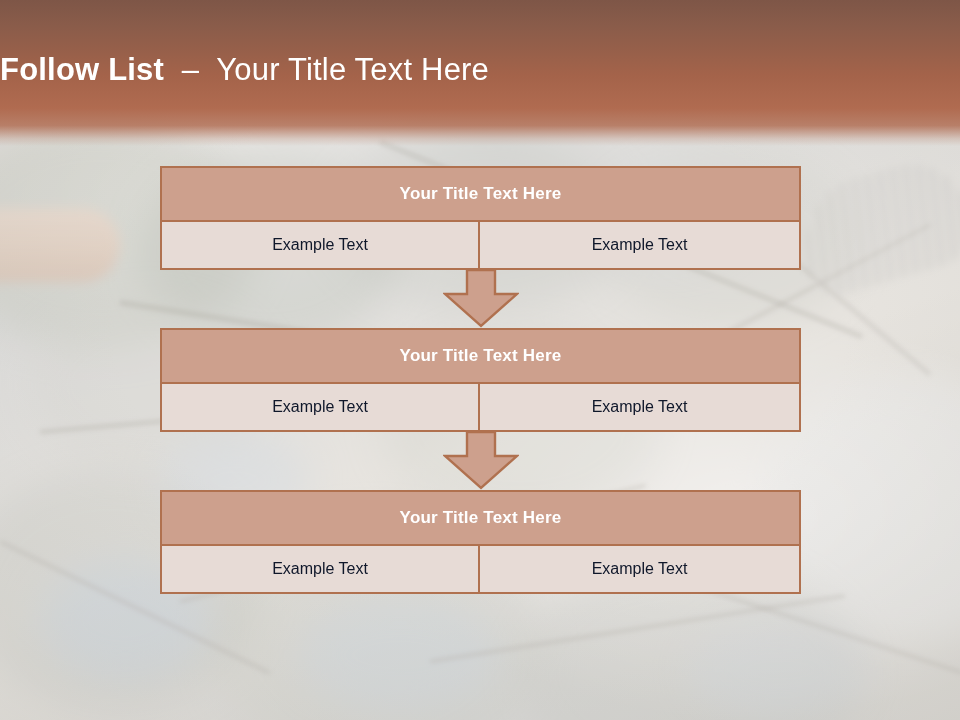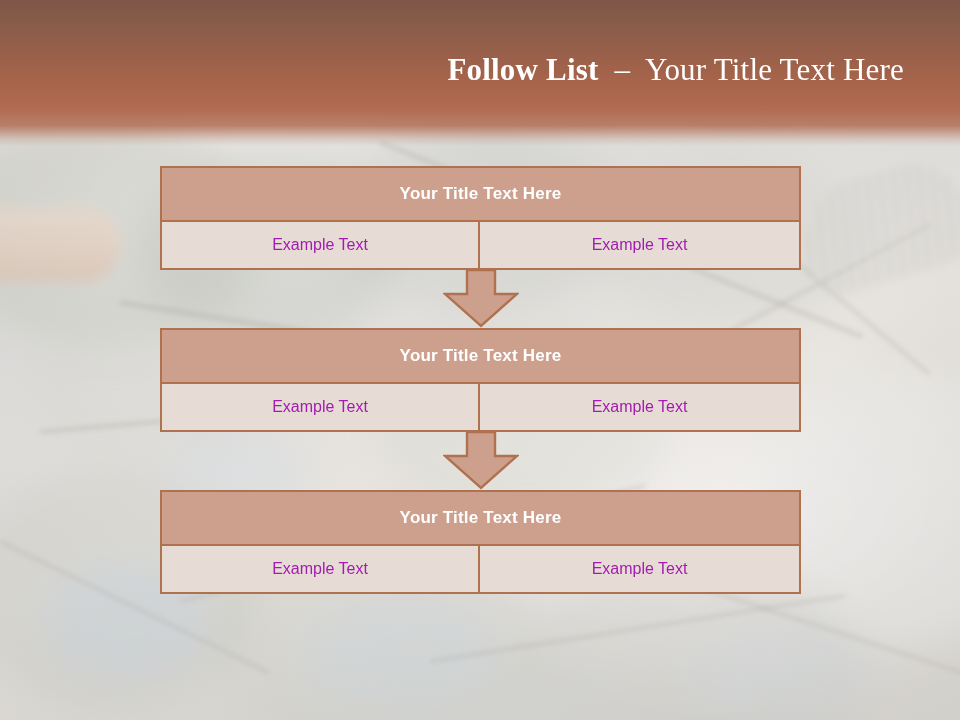--- a/index.html
+++ b/index.html
@@ -123,27 +123,26 @@
       #b06b50 74%,
       rgba(176,107,80,0.82) 86%,
       rgba(190,140,120,0.30) 95%,
       rgba(255,255,255,0.0) 100%);
     pointer-events: none;
   }
   .header-title {
     position: absolute;
     left: 0; top: 50px;
     width: 904px;
-    text-align: right;
+    text-align: left;
     color: #ffffff;
     font-size: 31px;
     line-height: 40px;
     letter-spacing: 0.2px;
     white-space: pre;
-    font-family: Liberation Serif, serif;
   }
   .header-title .strong { font-weight: bold; }
   .header-title .light  { font-weight: normal; }
 
   
   .flow {
     position: absolute;
     left: 160px;
     top: 166px;
     width: 641px;
@@ -171,21 +170,21 @@
   }
   .cell {
     box-sizing: border-box;
     height: 48px;
     background: #e7dbd6;
     border: 2px solid #b0714f;
     border-top: none;
     display: flex;
     align-items: center;
     justify-content: center;
-    color: #a21caf;
+    color: #0f172a;
     font-size: 16px;
   }
   .cell-left  { width: 320px; }
   .cell-right { width: 321px; border-left: none; }
 
   
   .connector {
     width: 641px;
     height: 58px;
     display: flex;

